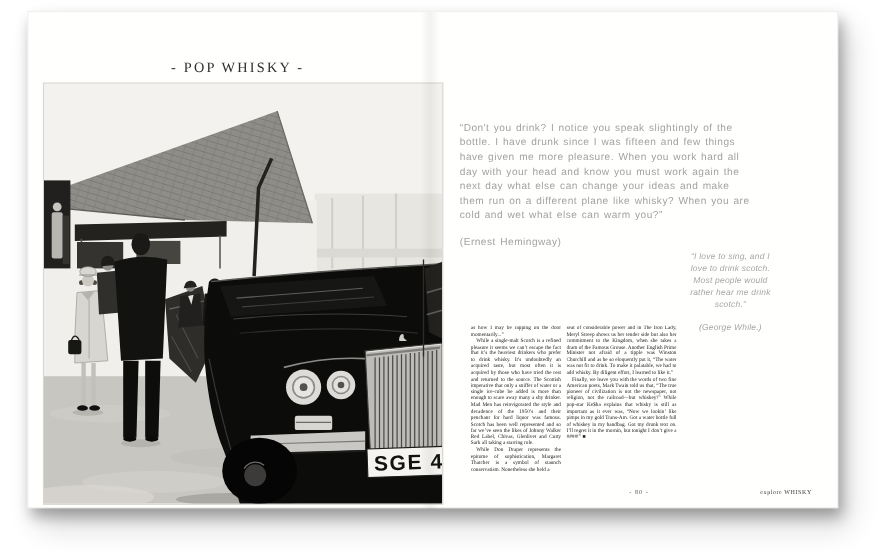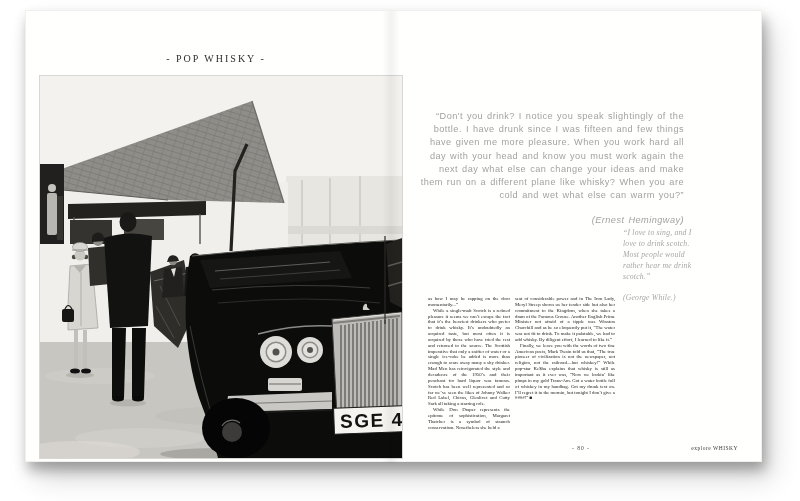--- a/index.html
+++ b/index.html
@@ -4,30 +4,30 @@
 <style>
   html,body{margin:0;padding:0;background:#ffffff;}
   .stage{position:relative;width:800px;height:501px;background:#ffffff;overflow:hidden;
          font-family:"Liberation Serif",serif;}
   .spread{position:absolute;left:25px;top:10px;width:737px;height:452px;background:#fffffe;
           box-shadow:3px 8px 12px rgba(0,0,0,.30), 10px 16px 26px rgba(0,0,0,.16);
           border:1px solid #f0f0ee;box-sizing:border-box;}
   .fold{position:absolute;left:356px;top:0;width:18px;height:452px;
         background:linear-gradient(90deg,rgba(0,0,0,0) 0%,rgba(0,0,0,.05) 50%,rgba(0,0,0,0) 100%);}
   .chapter-header{position:absolute;left:90px;top:42px;width:200px;text-align:center;
-        font-size:10px;letter-spacing:2px;color:#2e2e2e;}
+        font-size:13px;letter-spacing:2px;color:#2e2e2e;}
   .photo{position:absolute;left:13px;top:64px;width:362px;height:382px;border:1px solid #d9d7d3;
         box-sizing:content-box;overflow:hidden;background:#f3f2ef;}
   .photo svg{display:block;}
-  .quote-hemingway{position:absolute;left:392px;top:99px;width:266px;text-align:right;
+  .quote-hemingway{position:absolute;left:392px;top:99px;width:266px;text-align:left;
         font-family:"Liberation Sans",sans-serif;font-size:9.2px;line-height:13.2px;
         letter-spacing:.45px;word-spacing:1px;color:#a2a2a2;}
-  .quote-hemingway .attr{margin-top:12px;font-style:italic;}
-  .quote-burns{position:absolute;left:597px;top:216px;width:82px;text-align:left;
-        font-family:Liberation Serif, serif;font-style:italic;font-size:7.7px;
+  .quote-hemingway .attr{margin-top:12px;}
+  .quote-burns{position:absolute;left:597px;top:216px;width:82px;text-align:center;
+        font-family:Liberation Sans, sans-serif;font-style:italic;font-size:7.7px;
         line-height:11px;letter-spacing:.2px;color:#a6a6a6;}
   .quote-burns .attr{margin-top:10px;}
   .article-col{position:absolute;top:285px;height:152px;overflow:hidden;color:#212121;
         font-size:4.8px;line-height:5.85px;text-align:justify;}
   .col1{left:402px;width:82px;}
   .col2{left:489px;width:100px;}
   .article-col p{margin:0;}
   .article-col p.ind{text-indent:5px;}
   .footer-pagenum{position:absolute;left:495px;top:434px;width:120px;text-align:center;
         font-size:5.5px;letter-spacing:1px;color:#4a4a4a;}

